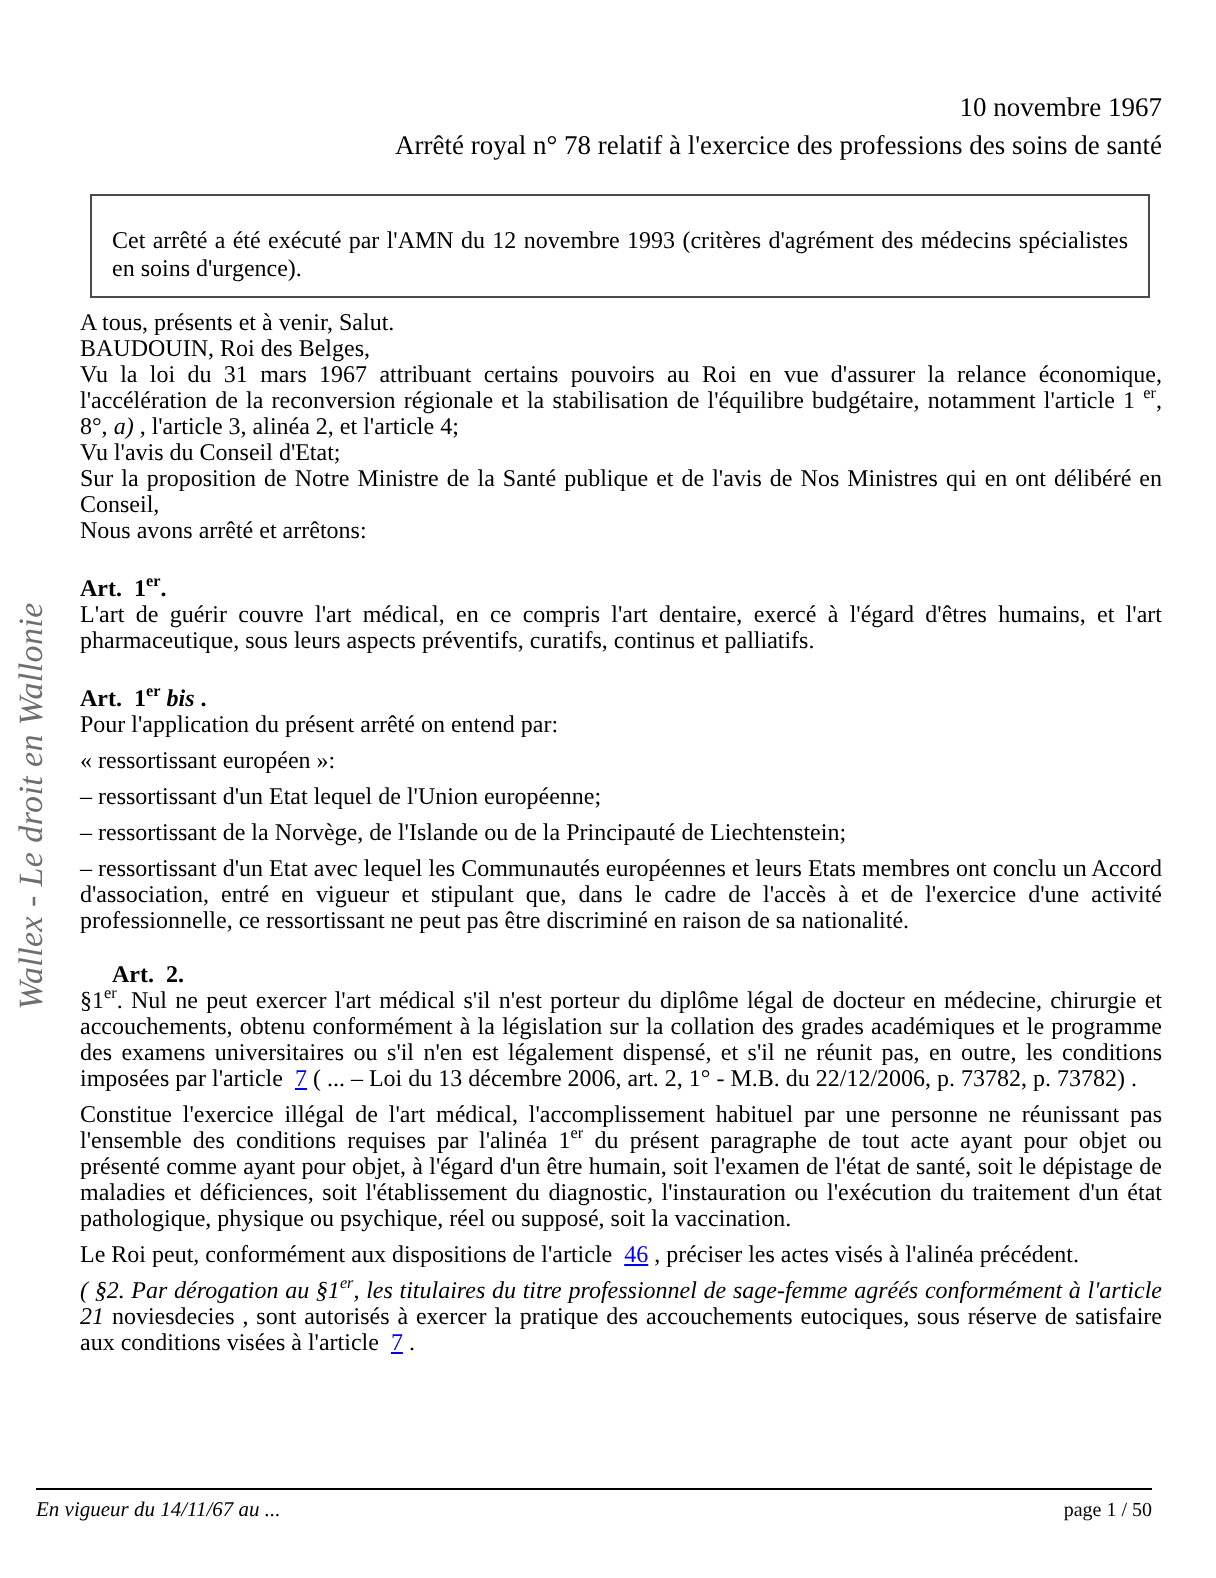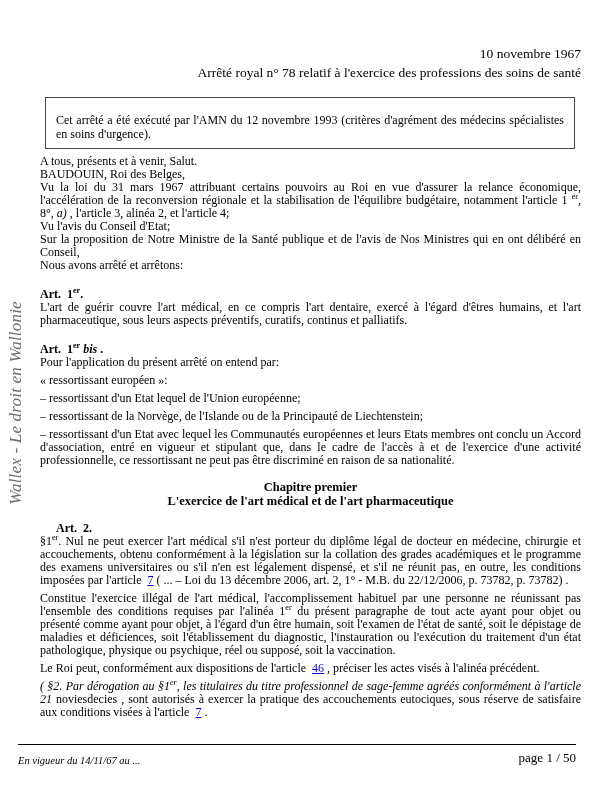--- a/index.html
+++ b/index.html
@@ -32,21 +32,21 @@
   .para{margin-top:5px;}
   .art-h{font-weight:bold;margin-top:16px;text-align:left;}
   .mt-md{margin-top:14px;margin-left:16px;}
   .chapter{margin-top:13px;text-align:center;font-weight:bold;font-size:12.5px;line-height:14px;}
   .footer{
     position:absolute;left:18px;top:744px;width:558px;
     border-top:1px solid #000;padding-top:5px;
     display:flex;justify-content:space-between;align-items:flex-end;
   }
   .f-left{font-style:italic;font-size:10.5px;}
-  .f-right{font-size:13px;}
+  .f-right{font-size:10px;}
   
   .sg-sup{vertical-align:super;font-size:.68em;line-height:0;}
   .sg-i{font-style:italic;}
   .sg-isup{font-style:italic;vertical-align:super;font-size:.68em;line-height:0;}
   .sg-a{color:var(--link);text-decoration:underline;cursor:pointer;}
 </style>
 </head>
 <body>
 
 <div class="page">
@@ -76,24 +76,20 @@
     <div class="art-h"><span>Art.&nbsp; 1</span><span class="sg-sup">er</span><span>.</span></div>
     <div class="pline">L'art de guérir couvre l'art médical, en ce compris l'art dentaire, exercé à l'égard d'êtres humains, et l'art pharmaceutique, sous leurs aspects préventifs, curatifs, continus et palliatifs.</div>
 
     <div class="art-h"><span>Art.&nbsp; 1</span><span class="sg-sup">er</span><span> </span><span class="sg-i">bis</span><span> .</span></div>
     <div class="pline">Pour l'application du présent arrêté on entend par:</div>
     <div class="para">« ressortissant européen »:</div>
     <div class="para">– ressortissant d'un Etat lequel de l'Union européenne;</div>
     <div class="para">– ressortissant de la Norvège, de l'Islande ou de la Principauté de Liechtenstein;</div>
     <div class="para">– ressortissant d'un Etat avec lequel les Communautés européennes et leurs Etats membres ont conclu un Accord d'association, entré en vigueur et stipulant que, dans le cadre de l'accès à et de l'exercice d'une activité professionnelle, ce ressortissant ne peut pas être discriminé en raison de sa nationalité.</div>
 
-    <div class="chapter">
-      <div>Chapitre premier</div>
-      <div>L'exercice de l'art médical et de l'art pharmaceutique</div>
-    </div>
 
     <div class="art-h mt-md"><span>Art.&nbsp; 2.</span></div>
     <div class="pline"><span>§1</span><span class="sg-sup">er</span><span>. Nul ne peut exercer l'art médical s'il n'est porteur du diplôme légal de docteur en médecine, chirurgie et accouchements, obtenu conformément à la législation sur la collation des grades académiques et le programme des examens universitaires ou s'il n'en est légalement dispensé, et s'il ne réunit pas, en outre, les conditions imposées par l'article &nbsp;</span><a class="sg-a">7</a><span> ( ... – Loi du 13 décembre 2006, art. 2, 1° - M.B. du 22/12/2006, p. 73782, p. 73782) .</span></div>
     <div class="para"><span>Constitue l'exercice illégal de l'art médical, l'accomplissement habituel par une personne ne réunissant pas l'ensemble des conditions requises par l'alinéa 1</span><span class="sg-sup">er</span><span> du présent paragraphe de tout acte ayant pour objet ou présenté comme ayant pour objet, à l'égard d'un être humain, soit l'examen de l'état de santé, soit le dépistage de maladies et déficiences, soit l'établissement du diagnostic, l'instauration ou l'exécution du traitement d'un état pathologique, physique ou psychique, réel ou supposé, soit la vaccination.</span></div>
     <div class="para"><span>Le Roi peut, conformément aux dispositions de l'article &nbsp;</span><a class="sg-a">46</a><span> , préciser les actes visés à l'alinéa précédent.</span></div>
     <div class="para"><span class="sg-i">( §2. Par dérogation au §1</span><span class="sg-isup">er</span><span class="sg-i">, les titulaires du titre professionnel de sage-femme agréés conformément à l'article 21</span><span> noviesdecies , sont autorisés à exercer la pratique des accouchements eutociques, sous réserve de satisfaire aux conditions visées à l'article &nbsp;</span><a class="sg-a">7</a><span> .</span></div>
 
   </div>
 
   <div class="footer">

